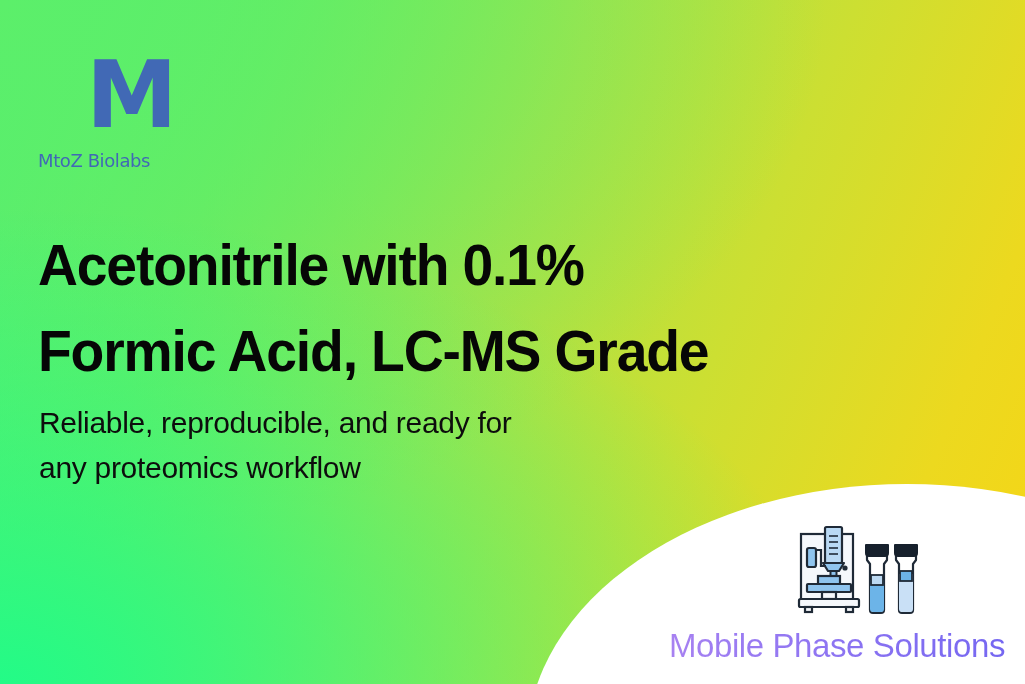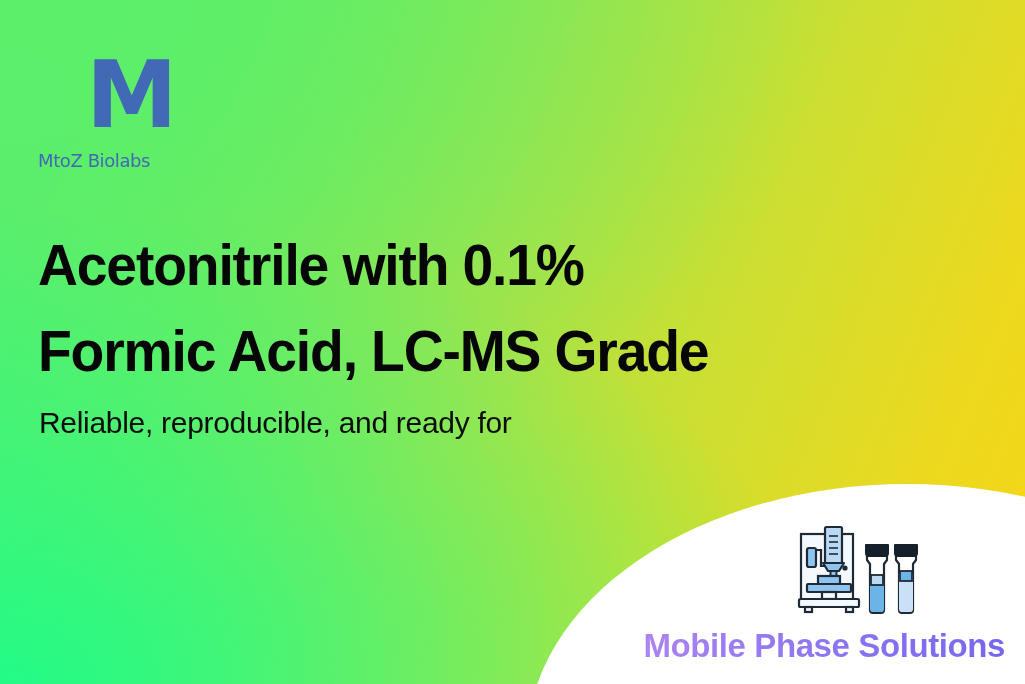--- a/index.html
+++ b/index.html
@@ -109,21 +109,21 @@
 
   
   #footer-text {
     position: absolute;
     left: 0;
     right: 20px;
     top: 627px;
     text-align: right;
     z-index: 4;
     font-family: "Liberation Sans", sans-serif;
-    font-weight: bold;
+    font-weight: normal;
     font-size: 33px;
     letter-spacing: -0.4px;
     background: linear-gradient(90deg, #fbaade 0%, #f6a5e2 14%, #d894ec 42%, #9d7df2 72%, #7567f1 100%);
     -webkit-background-clip: text;
     background-clip: text;
     color: transparent;
     -webkit-text-fill-color: transparent;
     white-space: nowrap;
   }
 </style>
@@ -139,20 +139,21 @@
     <div id="logo-wordmark">MtoZ Biolabs</div>
   </div>
 
   <div id="headline">
     <span class="hl">Acetonitrile with 0.1%</span>
     <span class="hl">Formic Acid, LC-MS Grade</span>
   </div>
 
   <div id="subtitle">
     <span class="sl">Reliable, reproducible, and ready for</span>
+    <span class="sl">any proteomics workflow</span>
   </div>
 
   <div id="illustration">
     <svg viewBox="0 0 132 94" width="132" height="94" xmlns="http://www.w3.org/2000/svg">
       <g>
 
         <rect x="8" y="10" width="52" height="66" fill="#f5f8fc" stroke="#1f2a37" stroke-width="2.2"></rect>
 
         <rect x="32" y="3" width="17" height="36" rx="1.5" fill="#b9d9f4" stroke="#1f2a37" stroke-width="2.2"></rect>
         <line x1="36" y1="12" x2="45" y2="12" stroke="#1f2a37" stroke-width="1.6"></line>

